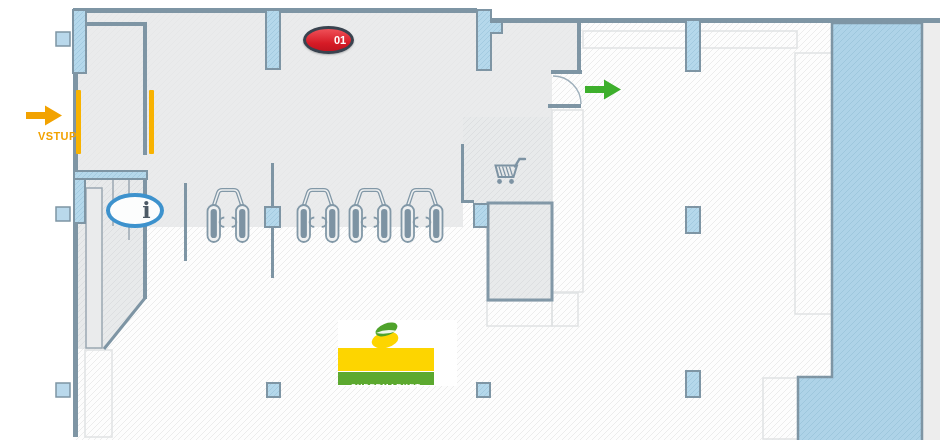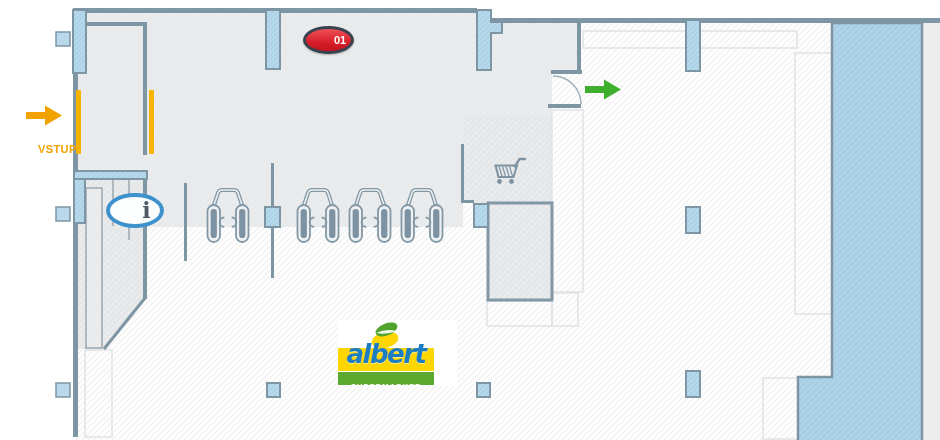--- a/index.html
+++ b/index.html
@@ -1,20 +1,20 @@
 <!DOCTYPE html>
 <html><head>
 <meta charset="utf-8">
 <style>
   html,body{margin:0;padding:0;background:#fff;font-family:"Liberation Sans",sans-serif;}
   .stage{position:relative;width:940px;height:440px;background:#fff;overflow:hidden;}
   .stage svg.plan{position:absolute;left:0;top:0;}
   .abs{position:absolute;padding-left:23px;}
 
-  .vstup-label{left:15px;top:143px;width:60px;color:#f2a200;font-weight:bold;
+  .vstup-label{left:15px;top:130px;width:60px;color:#f2a200;font-weight:bold;
     font-size:11px;letter-spacing:.4px;font-family:"Liberation Sans",sans-serif;}
 
   .badge{left:303px;top:26px;width:22px;height:22px;border-radius:50%;
     border:3px solid #39434f;background:linear-gradient(180deg,#ef5058 0%,#d61b26 65%,#c21420 100%);
     color:#fff;font-size:11px;font-weight:bold;text-align:center;line-height:22px;
     box-shadow:0 1px 2px rgba(0,0,0,.25);}
 
   .info-circle{left:106px;top:193px;width:27px;height:27px;border-radius:50%;
     border:4px solid #3d92cd;background:#fcfdfd;color:#4d5a66;text-align:center;
     font-family:"DejaVu Serif",serif;font-weight:bold;font-size:22px;line-height:27px;}
@@ -168,17 +168,16 @@
   <div class="abs info-circle">i</div>
 
   <div class="abs logo">
     <svg class="leaf" width="40" height="28" viewBox="0 0 40 28">
       <ellipse cx="19" cy="19" rx="13.5" ry="8" transform="rotate(-13 19 19)" fill="#fdd500"></ellipse>
       <ellipse cx="20.5" cy="8.5" rx="11.5" ry="6" transform="rotate(-22 20.5 8.5)" fill="#4fa32b"></ellipse>
       <path d="M10,12 Q20,7 31,10 Q21,14 10,12 Z" fill="#fff" opacity="0.9"></path>
     </svg>
     <div class="band-yellow"></div>
     <div class="band-green"></div>
-    <div class="brand">albert</div>
     <div class="tagline">SUPERMARKET</div>
   </div>
 
 </div>
 
 </body></html>

